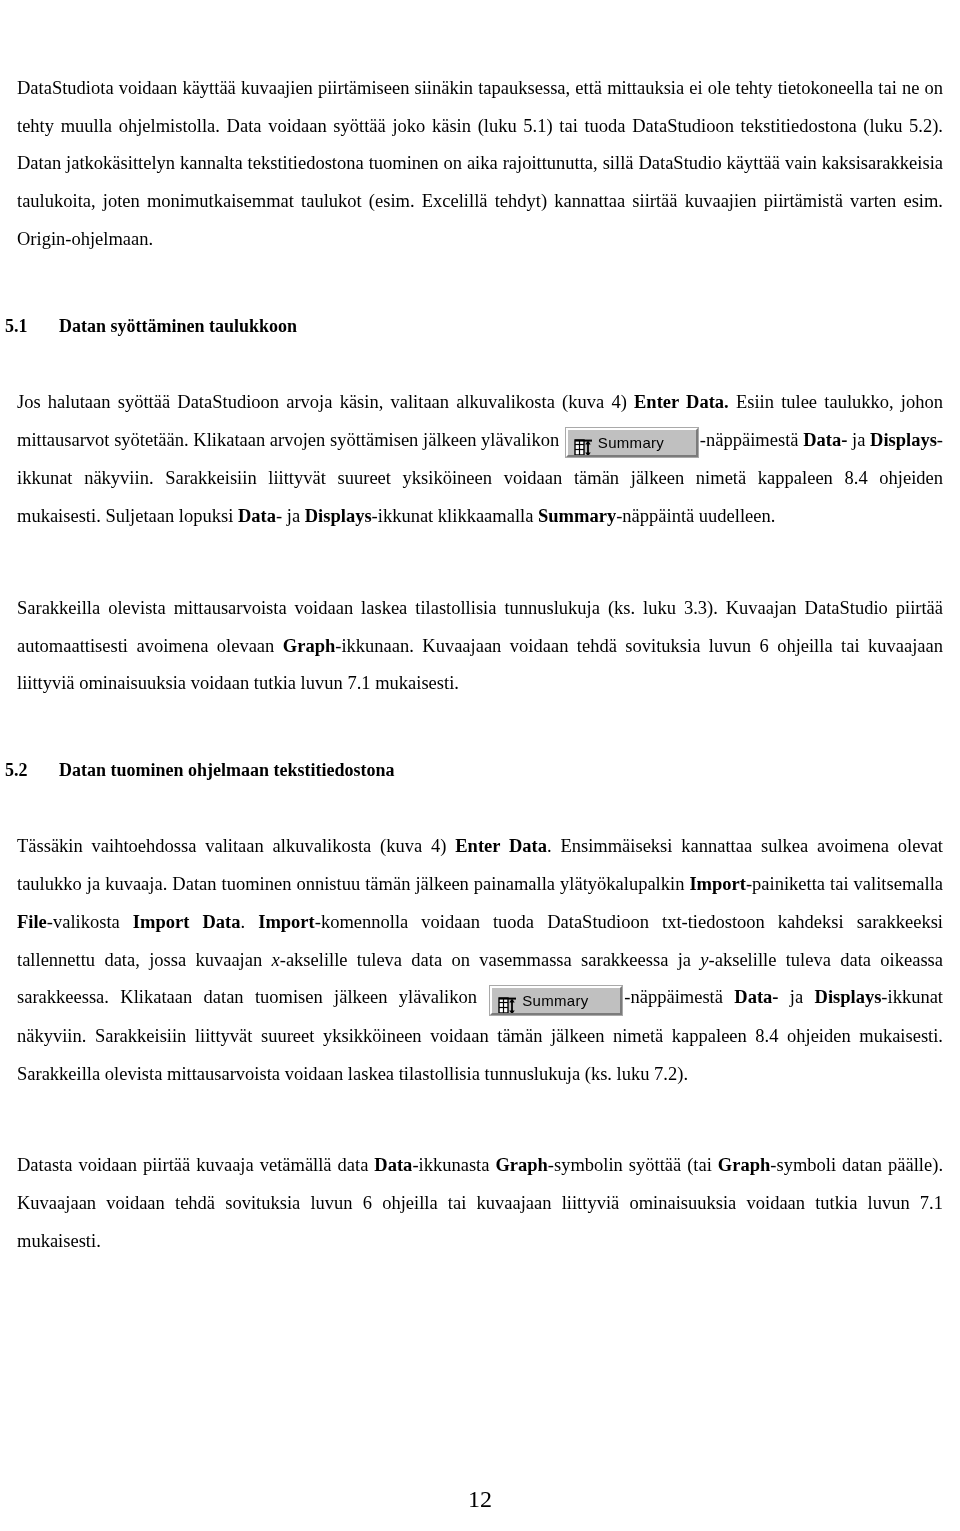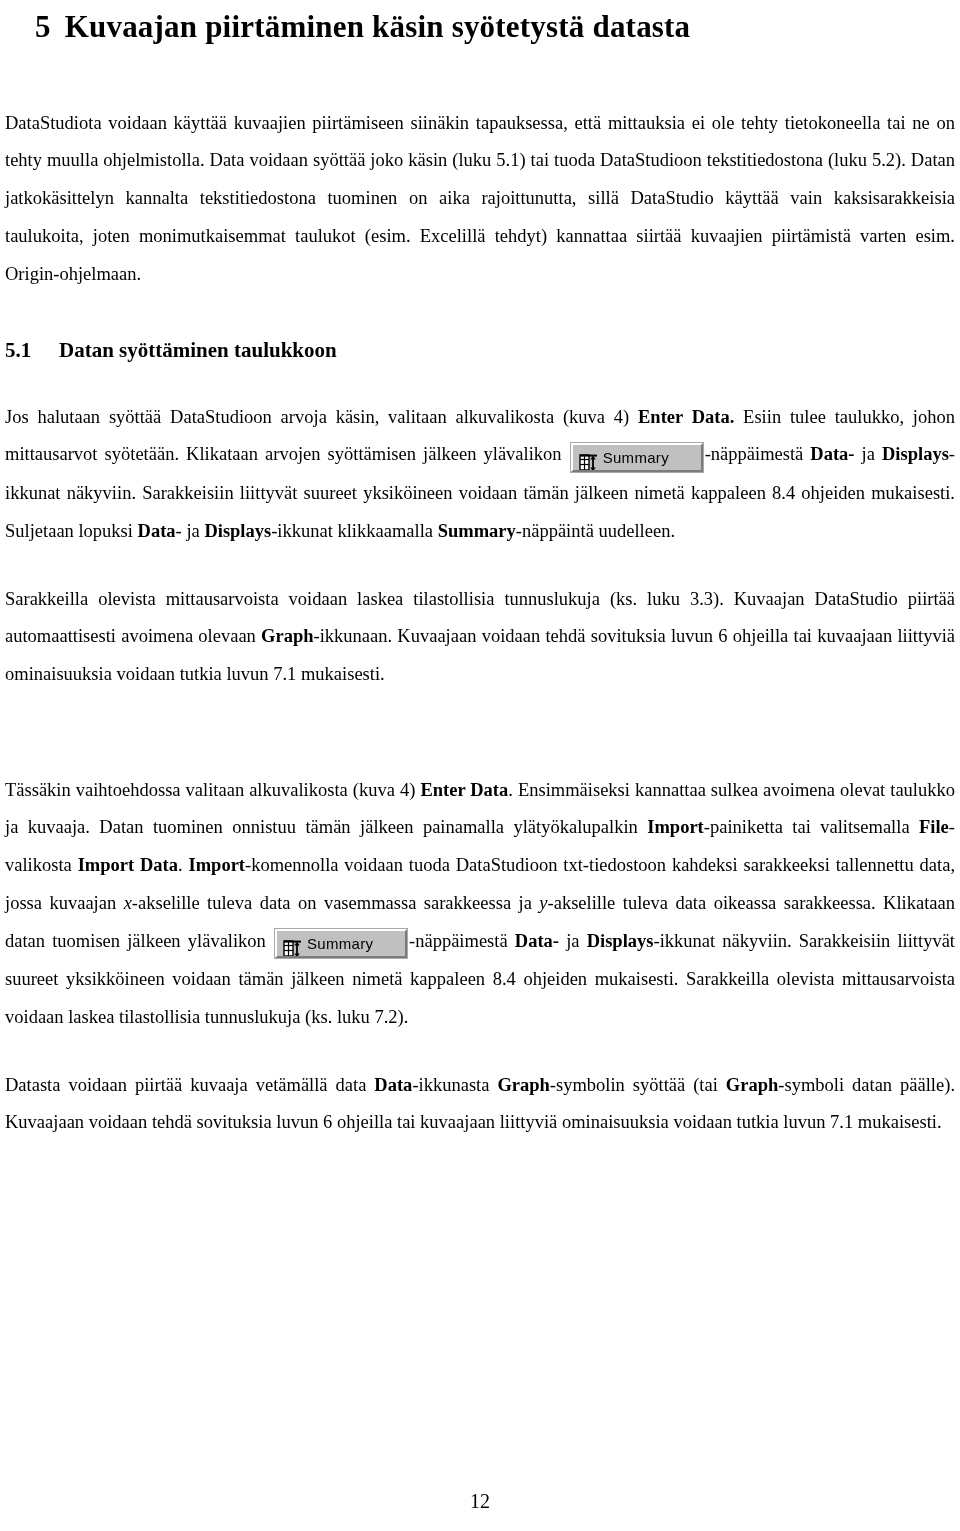--- a/index.html
+++ b/index.html
@@ -28,36 +28,36 @@
     margin: 0;
     padding: 8px 0 0 30px;
     letter-spacing: 0.2px;
     line-height: 1.25;
     white-space: nowrap;
   }
   h1.doc-title .num {
     margin-right: 14px;
   }
   h2.sec-head {
-    font-size: 21px;
+    font-size: 18px;
     font-weight: bold;
     margin: 0;
     padding: 0;
     line-height: 1.3;
   }
   h2.sec-head .num {
     display: inline-block;
     width: 54px;
   }
   p.body {
     font-size: 18.5px;
     line-height: 2.04;
     text-align: justify;
     text-justify: inter-word;
-    margin: 0;
+    margin: 12px;
     padding: 0;
     hyphens: none;
   }
   .gap-xl { height: 58px; }
   .gap-m  { height: 30px; }
   .gap-head-before { height: 44px; }
   .gap-head-after  { height: 34px; }
 
   b, strong { font-weight: bold; }
   i, em { font-style: italic; }
@@ -100,35 +100,32 @@
     display: inline-block;
     vertical-align: middle;
   }
 
   .pagenum {
     position: absolute;
     left: 0;
     right: 0;
     bottom: 18px;
     text-align: center;
-    font-size: 20px;
+    font-size: 24px;
     font-family: "Liberation Serif", "DejaVu Serif", serif;
   }
 
   
   p.has-btn { line-height: 2.04; }
 </style>
 </head>
 <body>
 
 <div class="page">
 
-  <h1 class="doc-title">
-    <span class="num">5</span><span>Kuvaajan piirtäminen käsin syötetystä datasta</span>
-  </h1>
 
   <div class="gap-xl"></div>
 
   <p class="body">
     <span>DataStudiota voidaan käyttää kuvaajien piirtämiseen siinäkin tapauksessa, että mittauksia ei ole tehty tietokoneella tai ne on tehty muulla ohjelmistolla. Data voidaan syöttää joko käsin (luku 5.1) tai tuoda DataStudioon tekstitiedostona (luku 5.2). Datan jatkokäsittelyn kannalta tekstitiedostona tuominen on aika rajoittunutta, sillä DataStudio käyttää vain kaksisarakkeisia taulukoita, joten monimutkaisemmat taulukot (esim. Excelillä tehdyt) kannattaa siirtää kuvaajien piirtämistä varten esim. Origin-ohjelmaan.</span>
   </p>
 
   <div class="gap-head-before"></div>
 
   <h2 class="sec-head">
@@ -147,20 +144,23 @@
               <polygon points="14,2.5 11.3,6.5 16.7,6.5" fill="#000000"></polygon>
               <polygon points="14,18.5 11.3,14.5 16.7,14.5" fill="#000000"></polygon>
             </svg></span><span class="sb-label">Summary</span></span></span><span>-näppäimestä </span><b>Data-</b><span> ja </span><b>Displays</b><span>-ikkunat näkyviin. Sarakkeisiin liittyvät suureet yksiköineen voidaan tämän jälkeen nimetä kappaleen 8.4 ohjeiden mukaisesti. Suljetaan lopuksi </span><b>Data</b><span>- ja </span><b>Displays</b><span>-ikkunat klikkaamalla </span><b>Summary</b><span>-näppäintä uudelleen.</span></p>
 
   <div class="gap-m"></div>
 
   <p class="body"><span>Sarakkeilla olevista mittausarvoista voidaan laskea tilastollisia tunnuslukuja (ks. luku 3.3). Kuvaajan DataStudio piirtää automaattisesti avoimena olevaan </span><b>Graph</b><span>-ikkunaan. Kuvaajaan voidaan tehdä sovituksia luvun 6 ohjeilla tai kuvaajaan liittyviä ominaisuuksia voidaan tutkia luvun 7.1 mukaisesti.</span></p>
 
   <div class="gap-head-before"></div>
 
+  <h2 class="sec-head">
+    <span class="num">5.2</span><span>Datan tuominen ohjelmaan tekstitiedostona</span>
+  </h2>
 
   <div class="gap-head-after"></div>
 
   <p class="body has-btn"><span>Tässäkin vaihtoehdossa valitaan alkuvalikosta (kuva 4) </span><b>Enter Data</b><span>. Ensimmäiseksi kannattaa sulkea avoimena olevat taulukko ja kuvaaja. Datan tuominen onnistuu tämän jälkeen painamalla ylätyökalupalkin </span><b>Import</b><span>-painiketta tai valitsemalla </span><b>File</b><span>-valikosta </span><b>Import Data</b><span>. </span><b>Import</b><span>-komennolla voidaan tuoda DataStudioon txt-tiedostoon kahdeksi sarakkeeksi tallennettu data, jossa kuvaajan </span><i>x</i><span>-akselille tuleva data on vasemmassa sarakkeessa ja </span><i>y</i><span>-akselille tuleva data oikeassa sarakkeessa. Klikataan datan tuomisen jälkeen ylävalikon </span><span class="summary-inline-wrap"><span class="summary-btn"><span class="sb-icon"><svg width="20" height="20" viewBox="0 0 20 20" xmlns="http://www.w3.org/2000/svg">
               <rect x="1" y="2" width="9" height="15" fill="#ffffff" stroke="#000000" stroke-width="1.4"></rect>
               <line x1="1" y1="6.5" x2="10" y2="6.5" stroke="#000000" stroke-width="1.2"></line>
               <line x1="1" y1="11.5" x2="10" y2="11.5" stroke="#000000" stroke-width="1.2"></line>
               <line x1="5.5" y1="2" x2="5.5" y2="17" stroke="#000000" stroke-width="1.2"></line>
               <line x1="1" y1="2.6" x2="18" y2="2.6" stroke="#000000" stroke-width="2"></line>
               <line x1="14" y1="4" x2="14" y2="17" stroke="#000000" stroke-width="1.8"></line>

